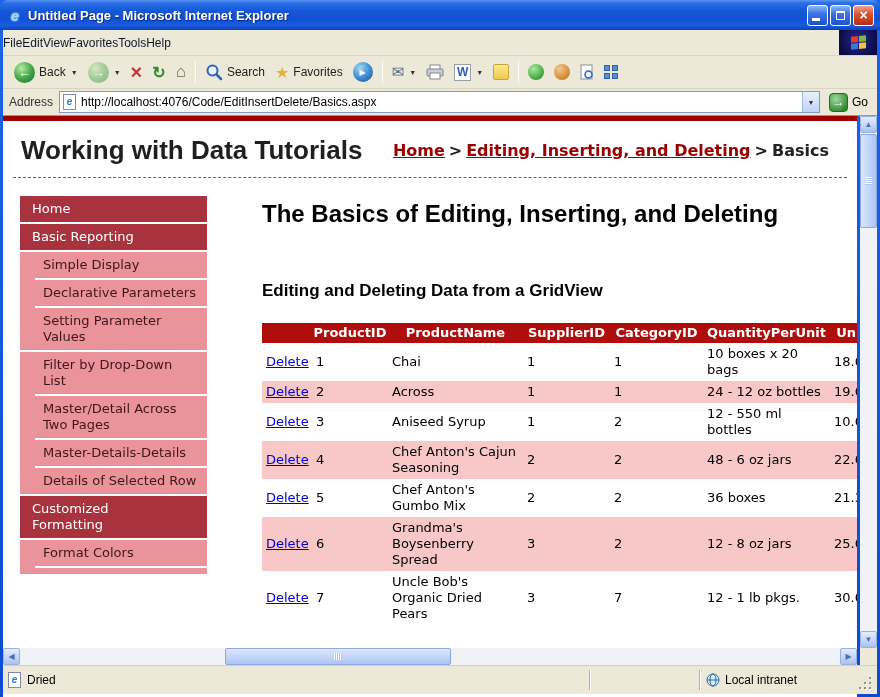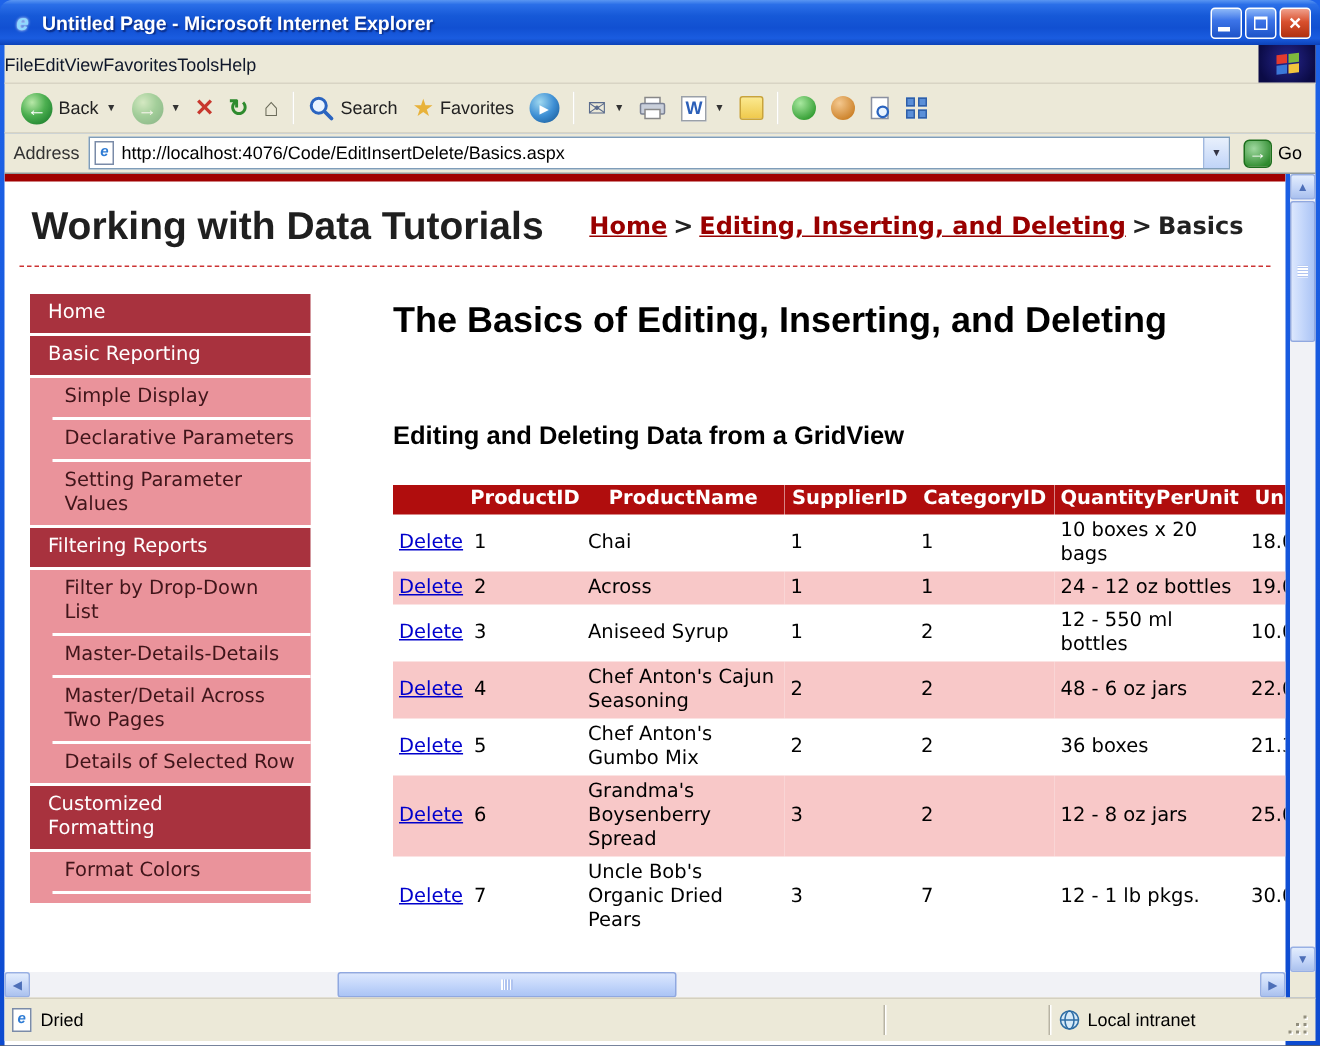--- a/index.html
+++ b/index.html
@@ -273,25 +273,24 @@
     <div class="content">
 
       <div class="sidebar">
         <div class="nav-main">Home</div>
         <div class="nav-main">Basic Reporting</div>
         <div class="nav-group">
           <div class="nav-sub">Simple Display</div>
           <div class="nav-sub">Declarative Parameters</div>
           <div class="nav-sub">Setting Parameter Values</div>
         </div>
-        <div class="nav-main">Filtering Reports</div>
         <div class="nav-group">
           <div class="nav-sub">Filter by Drop-Down List</div>
+          <div class="nav-sub">Master/Detail Across Two Pages</div>
           <div class="nav-sub">Master-Details-Details</div>
-          <div class="nav-sub">Master/Detail Across Two Pages</div>
           <div class="nav-sub">Details of Selected Row</div>
         </div>
         <div class="nav-main">Customized Formatting</div>
         <div class="nav-group">
           <div class="nav-sub">Format Colors</div>
           <div class="nav-sub partial"></div>
         </div>
       </div>
 
       <div class="main">

